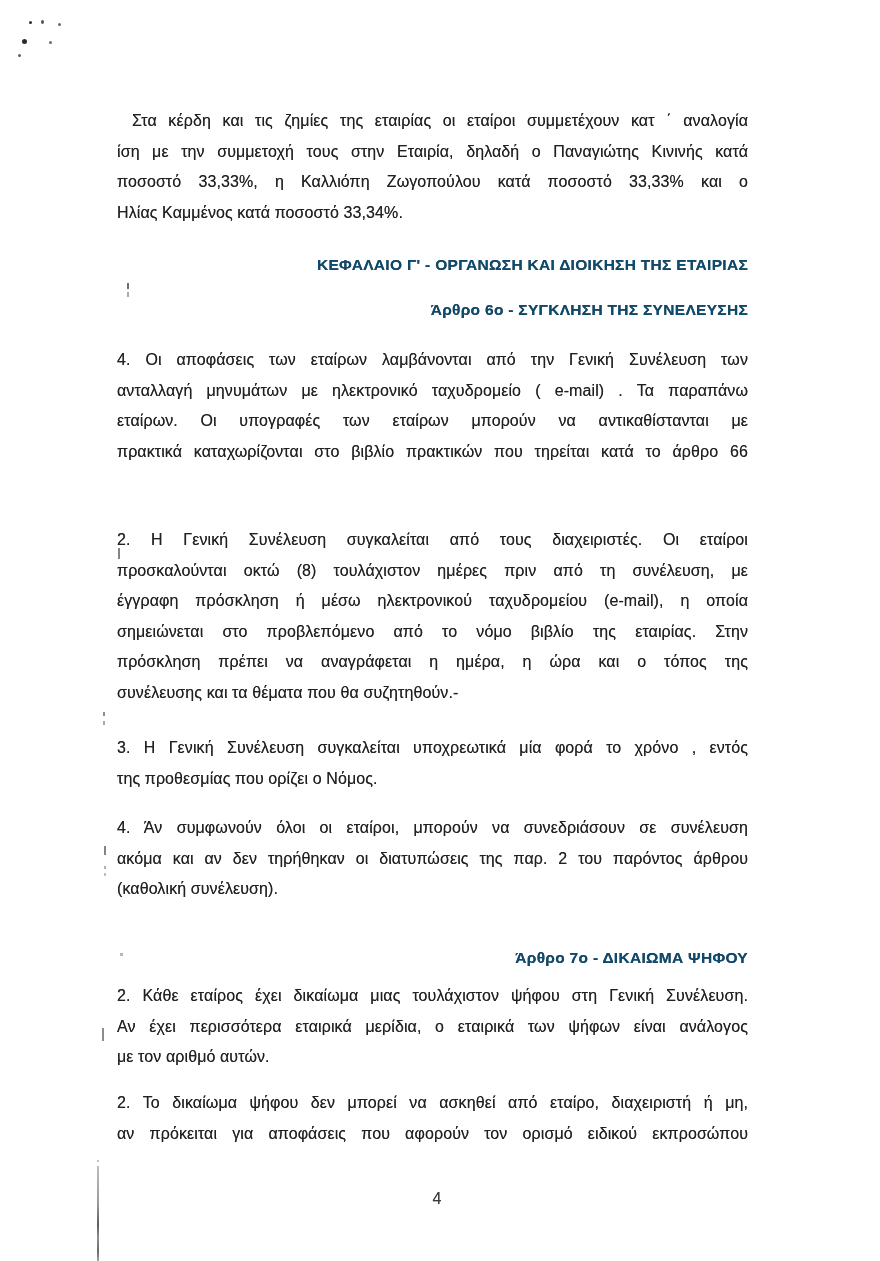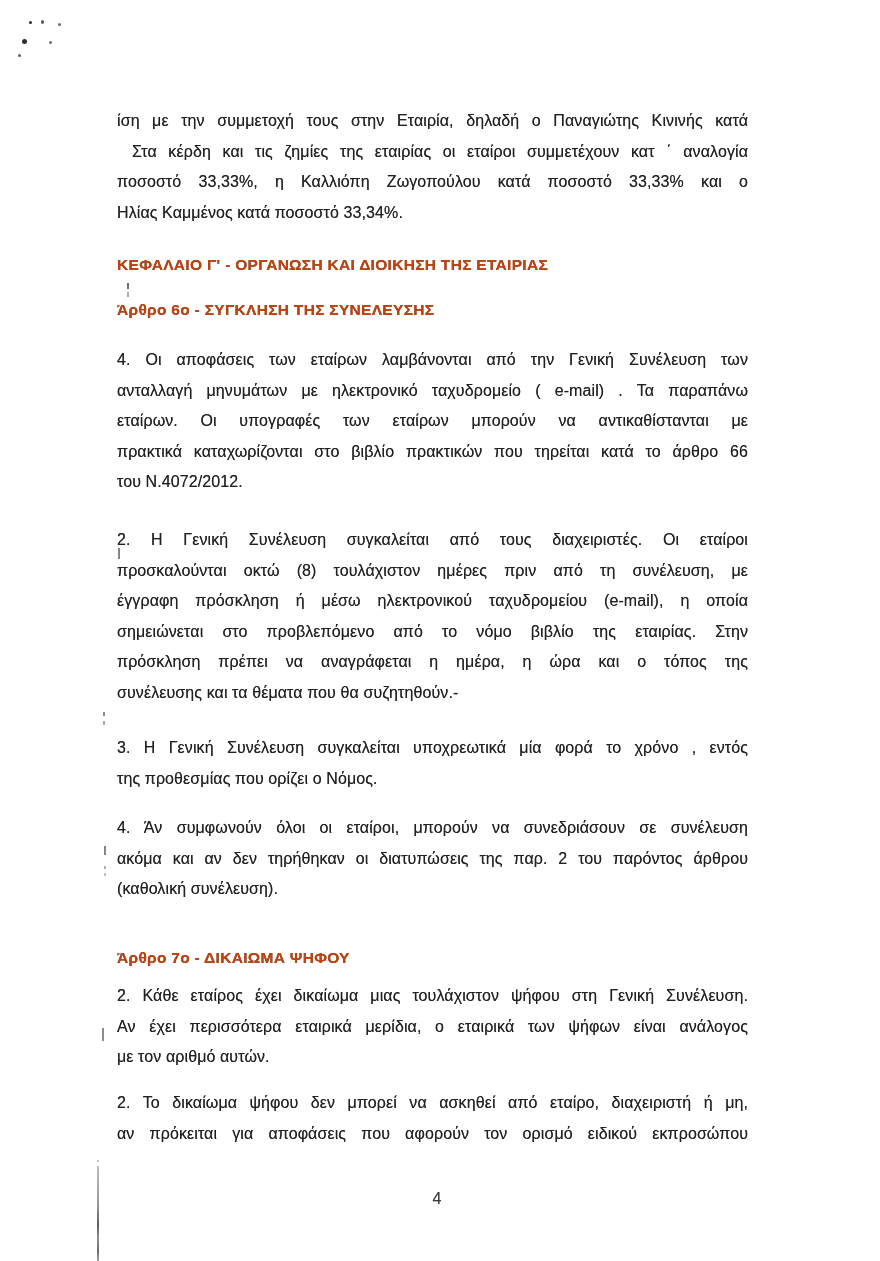--- a/index.html
+++ b/index.html
@@ -34,23 +34,24 @@
     text-align-last: left;
   }
   .para .line.indent {
     text-indent: 15px;
   }
   .heading {
     font-size: 15.5px;
     font-weight: bold;
     line-height: 20px;
     letter-spacing: 0.3px;
-    color: #c2410c;
+    color: #0c4a6e;
     text-shadow: 0 0 0.6px rgba(20,20,20,0.7);
     white-space: nowrap;
+    text-align: right;
   }
   .page-number {
     position: absolute;
     left: 117px;
     width: 640px;
     top: 1190px;
     text-align: center;
     font-size: 16px;
     color: #3a3a3a;
     text-shadow: 0 0 0.5px rgba(40,40,40,0.5);
@@ -80,39 +81,38 @@
 <div class="page">
 
   <div class="speck" style="left:29px; top:21px; width:3px; height:3px;"></div>
   <div class="speck" style="left:41px; top:20px; width:3px; height:4px; opacity:.8;"></div>
   <div class="speck" style="left:58px; top:23px; width:3px; height:3px; opacity:.7;"></div>
   <div class="speck" style="left:22px; top:39px; width:5px; height:5px;"></div>
   <div class="speck" style="left:49px; top:41px; width:3px; height:3px; opacity:.7;"></div>
   <div class="speck" style="left:18px; top:54px; width:3px; height:3px; opacity:.75;"></div>
 
   <div class="block para" style="top:106px;">
+    <div class="line indent">Στα κέρδη και τις ζημίες της εταιρίας οι εταίροι συμμετέχουν κατ ΄ αναλογία</div>
     <div class="line">ίση με την συμμετοχή τους στην Εταιρία, δηλαδή ο Παναγιώτης Κινινής κατά</div>
-    <div class="line indent">Στα κέρδη και τις ζημίες της εταιρίας οι εταίροι συμμετέχουν κατ ΄ αναλογία</div>
     <div class="line">ποσοστό 33,33%, η Καλλιόπη Ζωγοπούλου κατά ποσοστό 33,33% και ο</div>
     <div class="line last">Ηλίας Καμμένος κατά ποσοστό 33,34%.</div>
   </div>
 
   <div class="block heading" style="top:255px;">ΚΕΦΑΛΑΙΟ Γ' - ΟΡΓΑΝΩΣΗ ΚΑΙ ΔΙΟΙΚΗΣΗ ΤΗΣ ΕΤΑΙΡΙΑΣ</div>
 
   <div class="vmark" style="left:127px; top:283px; width:2px; height:6px;"></div>
   <div class="vmark" style="left:127px; top:292px; width:2px; height:5px; opacity:.6;"></div>
 
   <div class="block heading" style="top:300px;">Άρθρο 6ο - ΣΥΓΚΛΗΣΗ ΤΗΣ ΣΥΝΕΛΕΥΣΗΣ</div>
 
   <div class="block para" style="top:345px;">
     <div class="line">4. Οι αποφάσεις των εταίρων λαμβάνονται από την Γενική Συνέλευση των</div>
     <div class="line">ανταλλαγή μηνυμάτων με ηλεκτρονικό ταχυδρομείο ( e-mail) . Τα παραπάνω</div>
     <div class="line">εταίρων. Οι υπογραφές των εταίρων μπορούν να αντικαθίστανται με</div>
     <div class="line">πρακτικά καταχωρίζονται στο βιβλίο πρακτικών που τηρείται κατά το άρθρο 66</div>
-    <div class="line last">του Ν.4072/2012.</div>
   </div>
 
   <div class="vmark" style="left:118px; top:548px; width:2px; height:11px; opacity:.85;"></div>
 
   <div class="block para" style="top:525px;">
     <div class="line">2. Η Γενική Συνέλευση συγκαλείται από τους διαχειριστές. Οι εταίροι</div>
     <div class="line">προσκαλούνται οκτώ (8) τουλάχιστον ημέρες πριν από τη συνέλευση, με</div>
     <div class="line">έγγραφη πρόσκληση ή μέσω ηλεκτρονικού ταχυδρομείου (e-mail), η οποία</div>
     <div class="line">σημειώνεται στο προβλεπόμενο από το νόμο βιβλίο της εταιρίας. Στην</div>
     <div class="line">πρόσκληση πρέπει να αναγράφεται η ημέρα, η ώρα και ο τόπος της</div>

